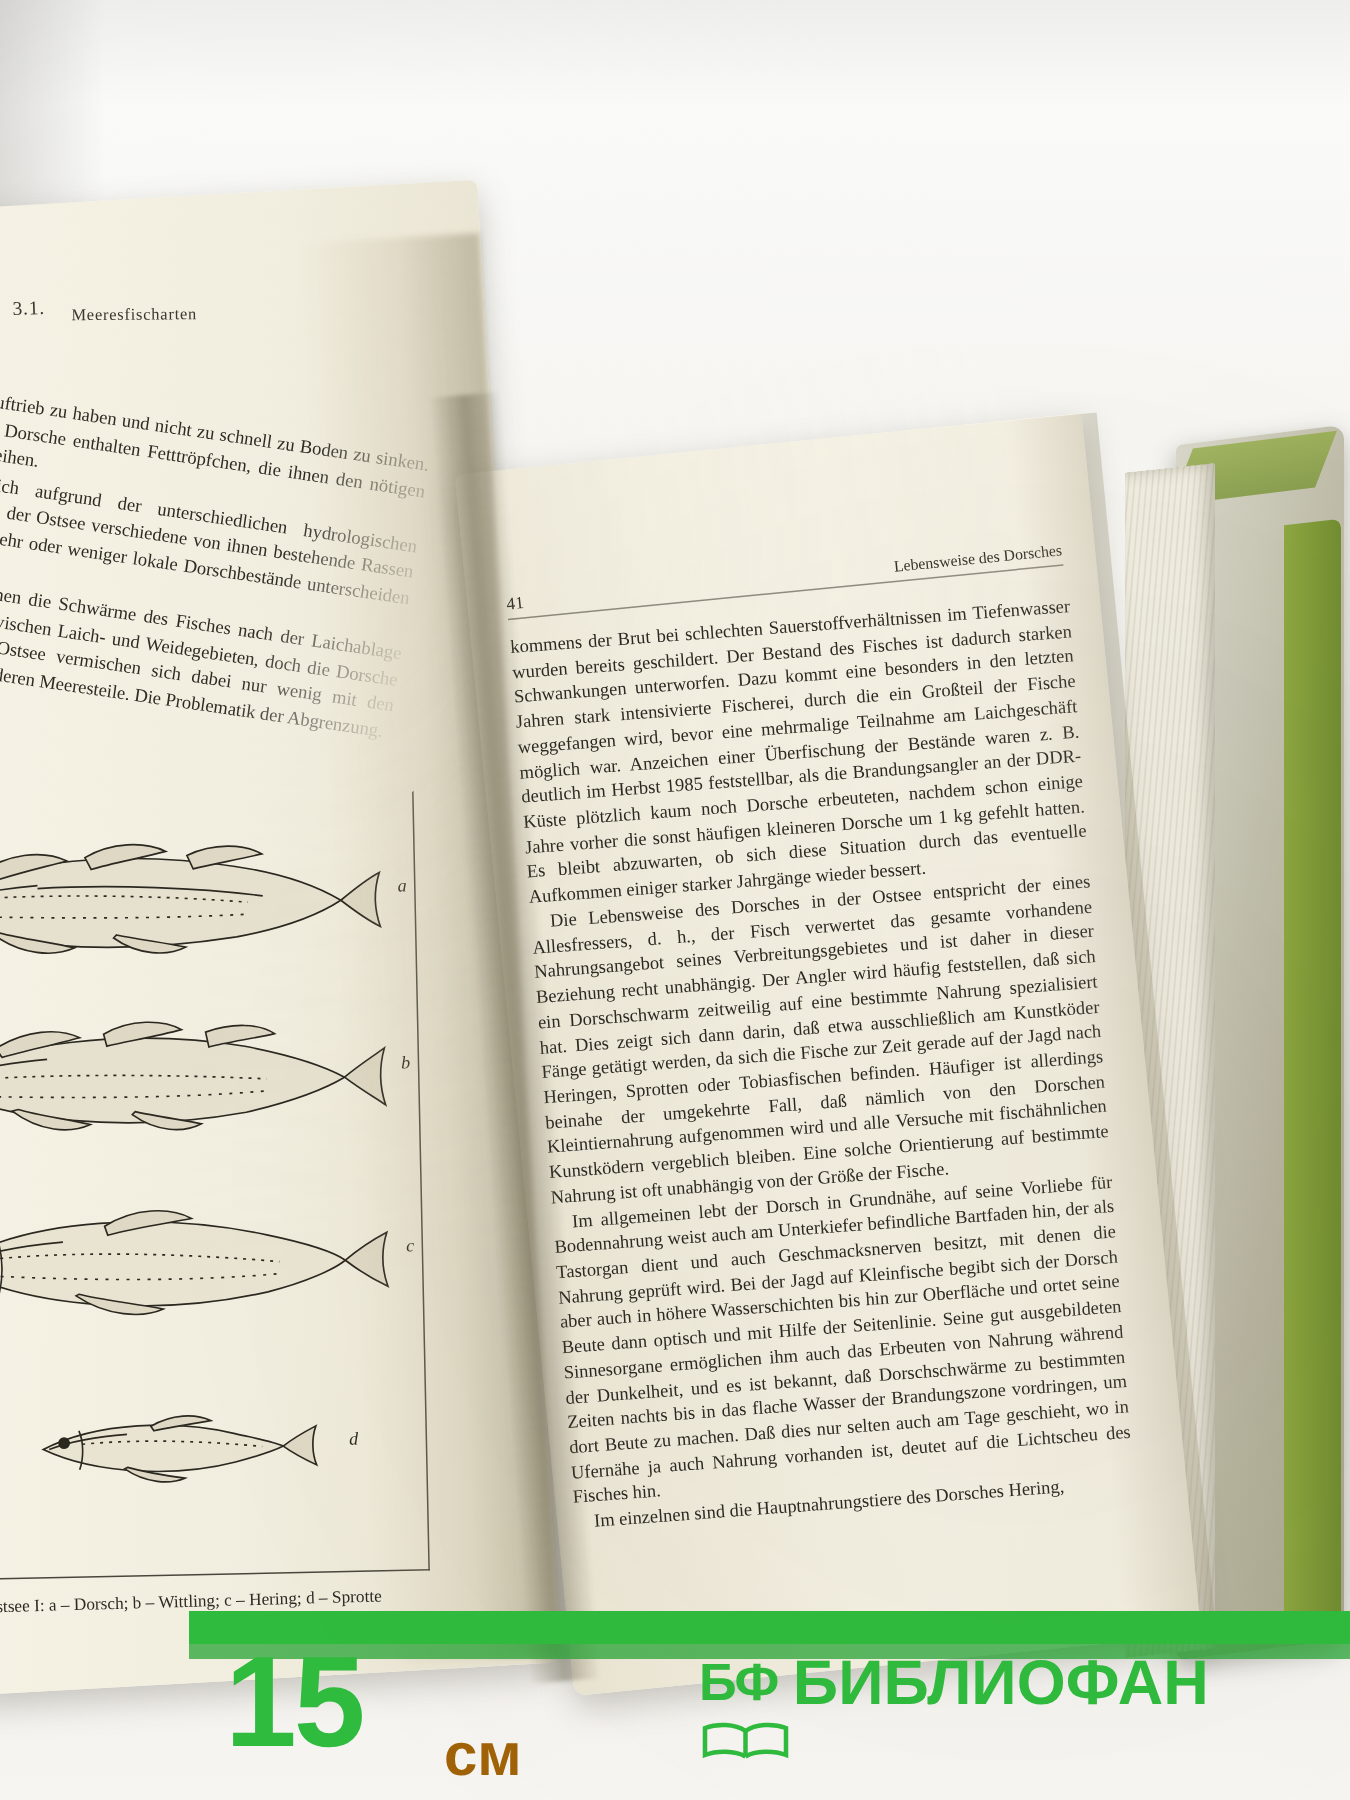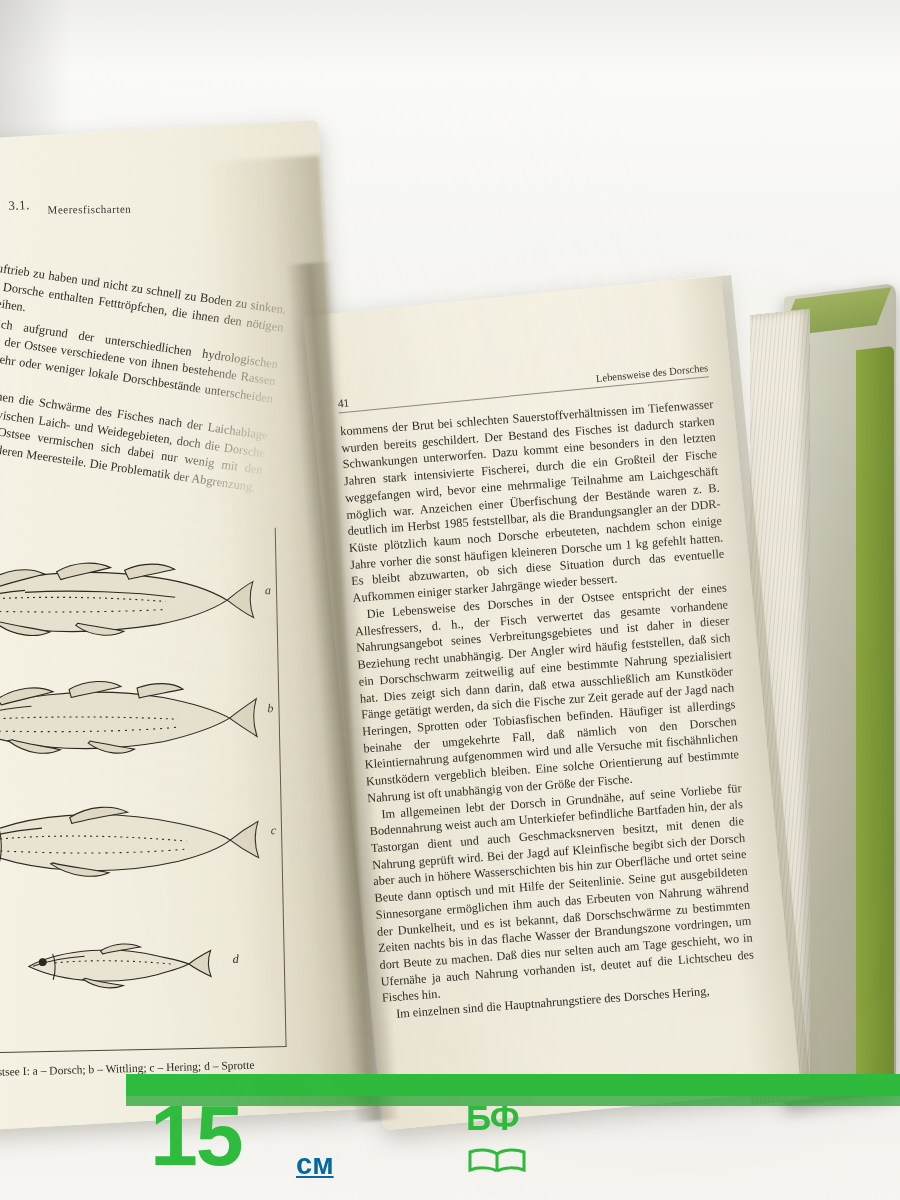--- a/index.html
+++ b/index.html
@@ -294,23 +294,22 @@
     font-size: 86px;
     letter-spacing: -2px;
     line-height: 1;
   }
   .ruler-unit {
     position: absolute;
     left: 296px;
     top: 1148px;
     font-family: "Liberation Sans", sans-serif;
     font-weight: bold;
-    color: #0369a1;
-    font-size: 29px;
-    text-decoration: underline;
+    color: #a16207;
+    font-size: 40px;
   }
   .brand {
     position: absolute;
     left: 466px;
     top: 1098px;
     display: flex;
     align-items: center;
     gap: 10px;
   }
   .brand-mark {
@@ -481,20 +480,21 @@
     <div class="gutter"></div>
   </div>
 
   <div class="ruler"></div>
   <div class="ruler-under"></div>
   <div class="ruler-text">15</div>
   <div class="ruler-unit">см</div>
 
   <div class="brand">
     <span class="brand-mark">БФ</span>
+    <span class="brand-name">БИБЛИОФАН</span>
   </div>
   <svg class="brand-book" viewBox="0 0 62 26">
     <g stroke="#2fbb3d" stroke-width="3" fill="none">
       <path d="M31,6 C24,1 12,1 4,4 L4,22 C12,19 24,19 31,23"></path>
       <path d="M31,6 C38,1 50,1 58,4 L58,22 C50,19 38,19 31,23"></path>
       <path d="M31,6 L31,23"></path>
     </g>
   </svg>
 
   <div class="grain"></div>

